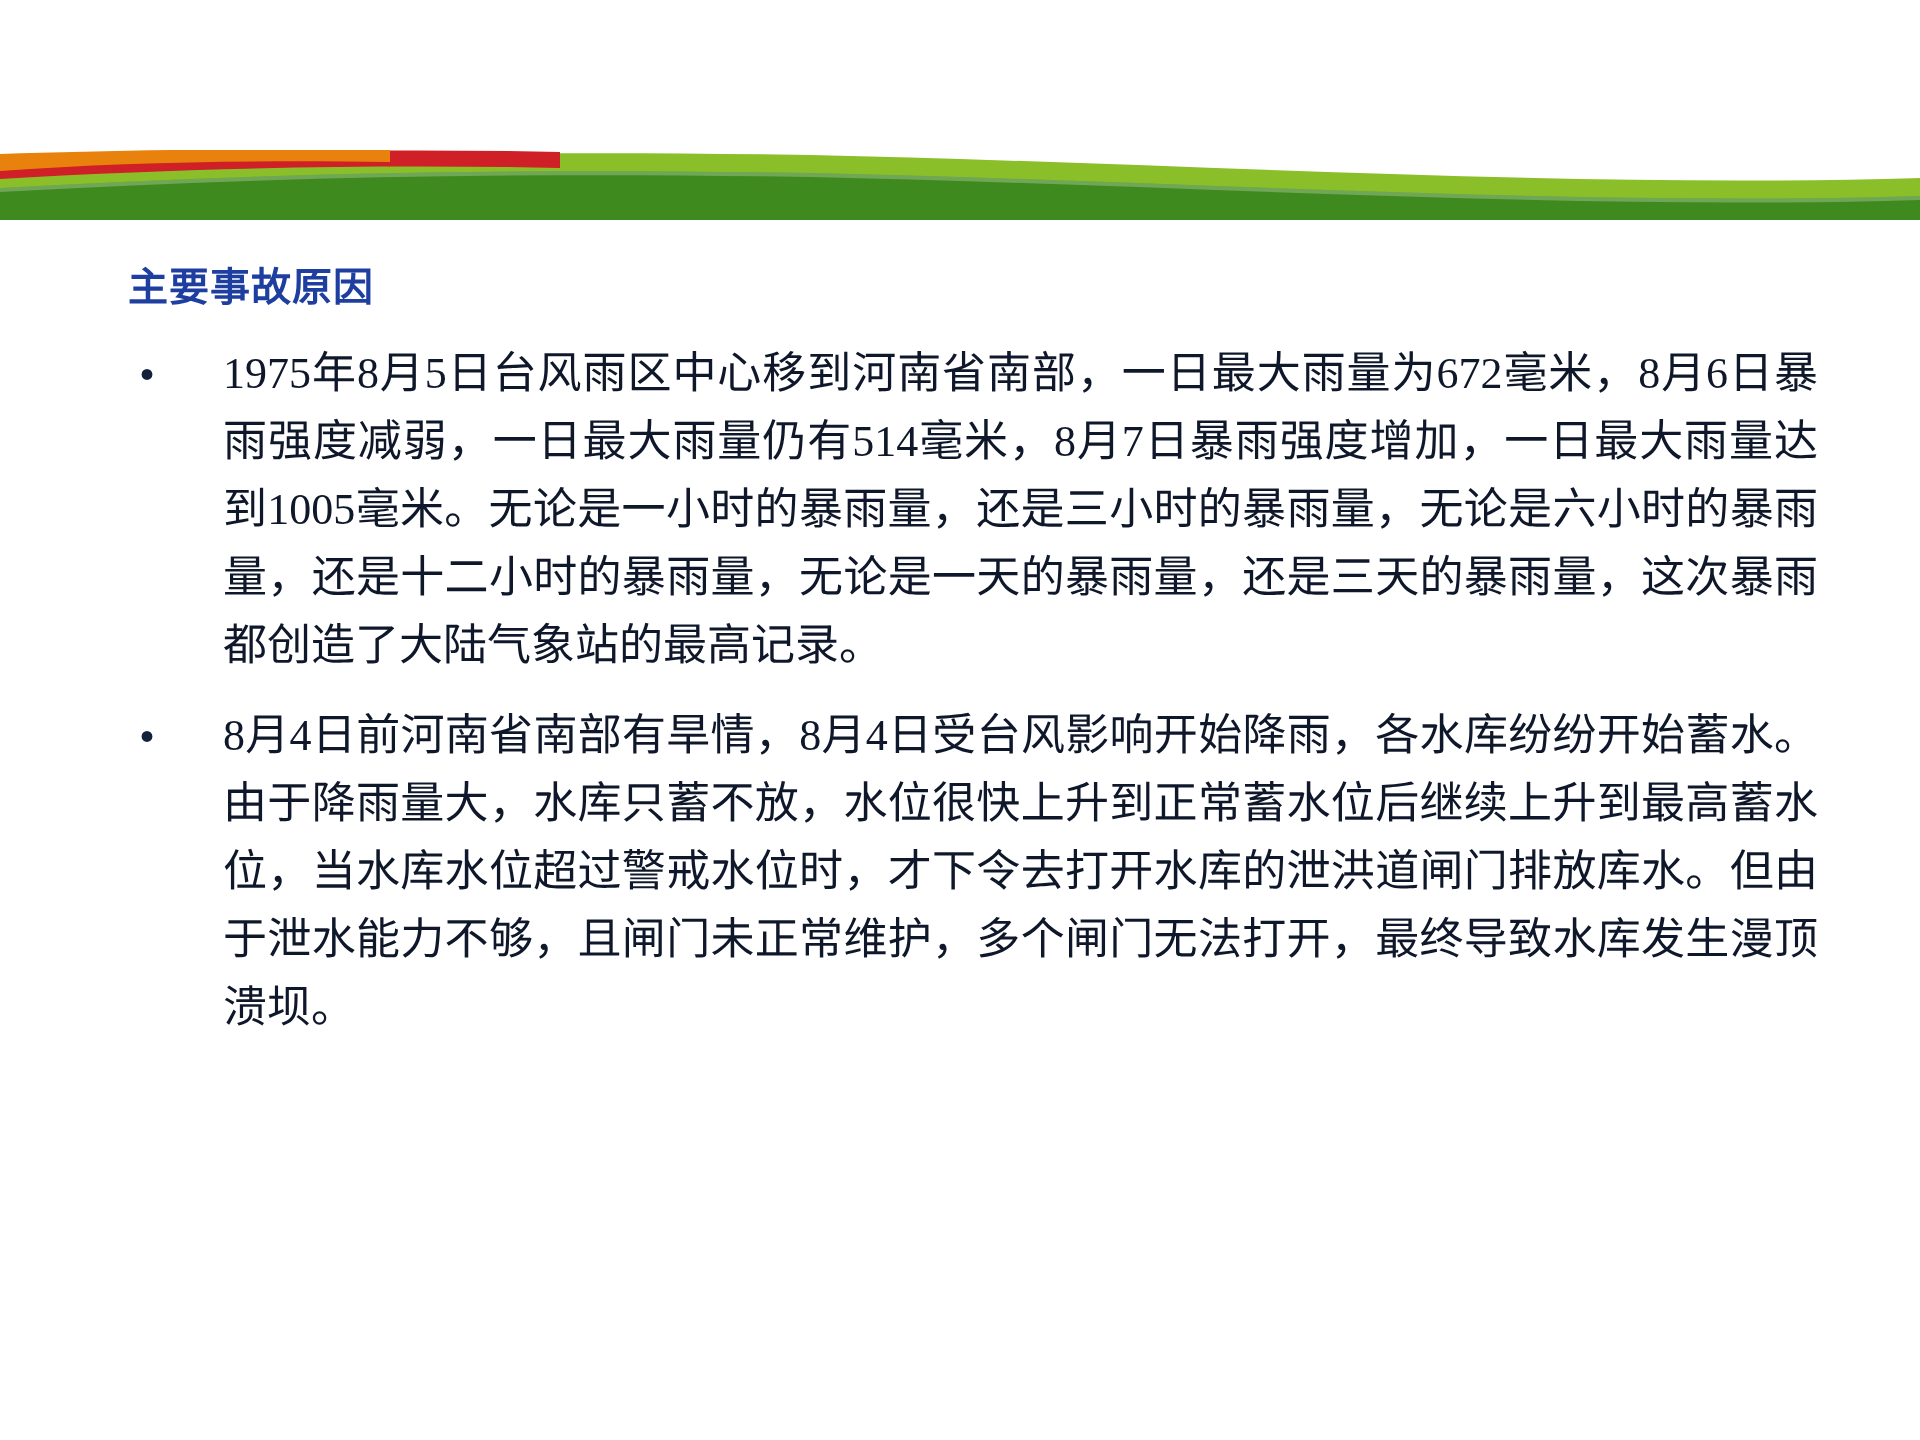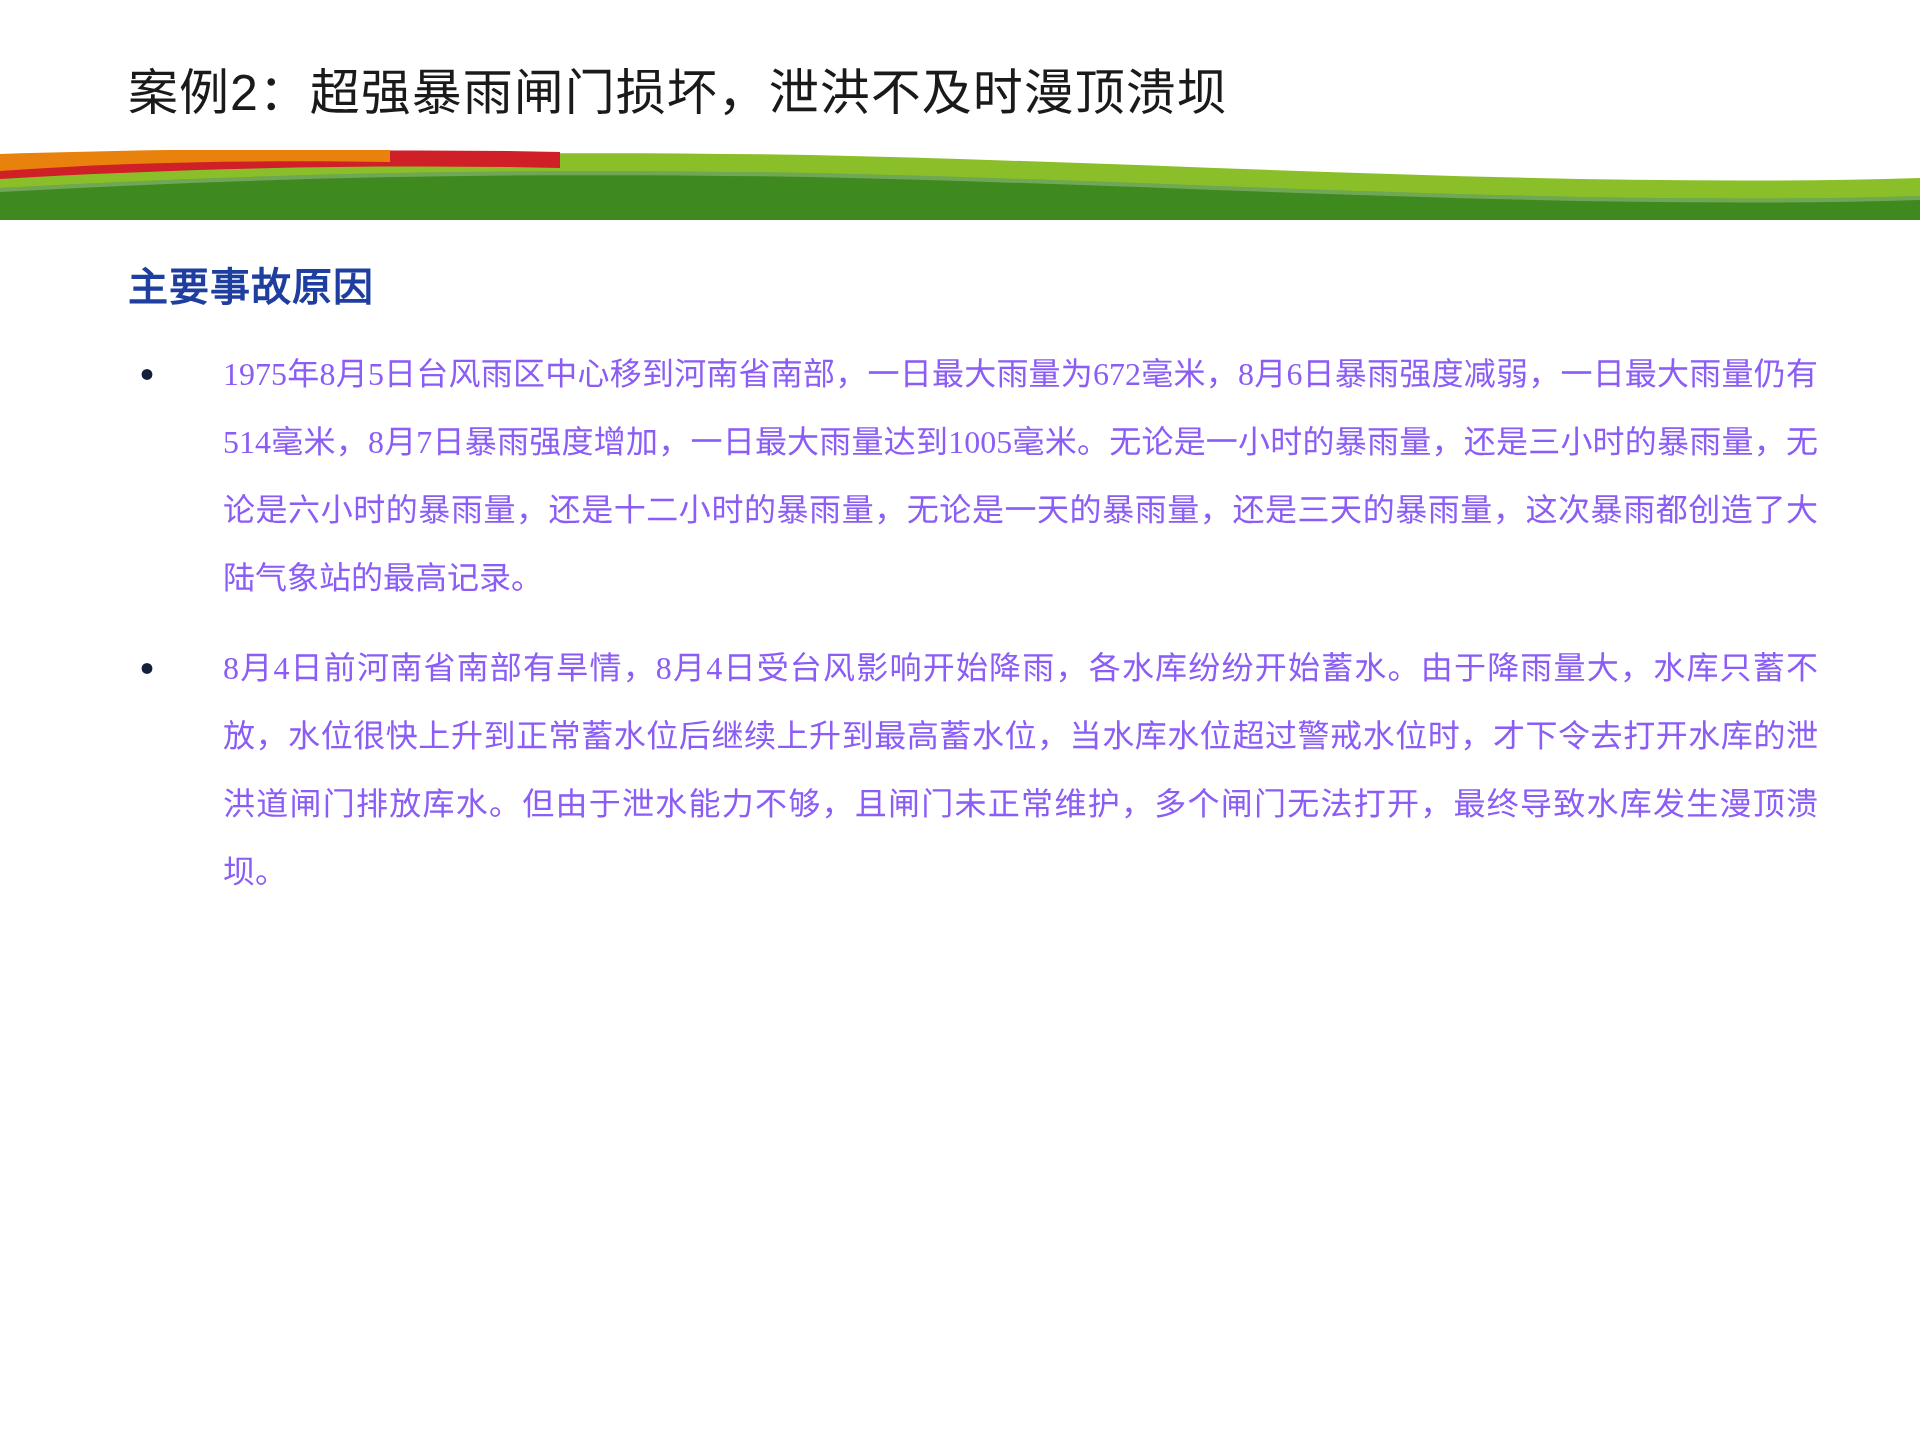--- a/index.html
+++ b/index.html
@@ -88,36 +88,33 @@
     font-size: 40px;
     line-height: 68px;
     color: #14213d;
     text-align: left;
     padding-left: 12px;
     box-sizing: border-box;
   }
   .bullet-text {
     flex: 1 1 auto;
     font-family: "Liberation Serif", serif;
-    font-size: 32px;
+    font-size: 44px;
     line-height: 68px;
-    color: #8b5cf6;
+    color: #0f172a;
     text-align: justify;
     text-justify: inter-ideograph;
     letter-spacing: 0px;
   }
 </style>
 </head>
 <body>
 
 <div class="slide">
 
-  <div class="title-area">
-    <div class="slide-title">案例2：超强暴雨闸门损坏，泄洪不及时漫顶溃坝</div>
-  </div>
 
   <div class="swoosh">
     <svg width="1920" height="70" viewBox="0 0 1920 70" preserveAspectRatio="none">
 
       <path d="M0,26 C300,8 620,2 960,14 C1300,26 1620,42 1920,34 L1920,70 L0,70 Z" fill="#3f8a1e"></path>
 
       <path d="M0,20 C300,3 620,-2 960,9 C1300,20 1620,37 1920,28 L1920,46 C1620,55 1300,38 960,27 C620,16 300,21 0,38 Z" fill="#8bbf2a"></path>
 
       <path d="M0,12 C180,2 380,-2 560,2 L560,18 C380,14 180,18 0,29 Z" fill="#cf2027"></path>
 

